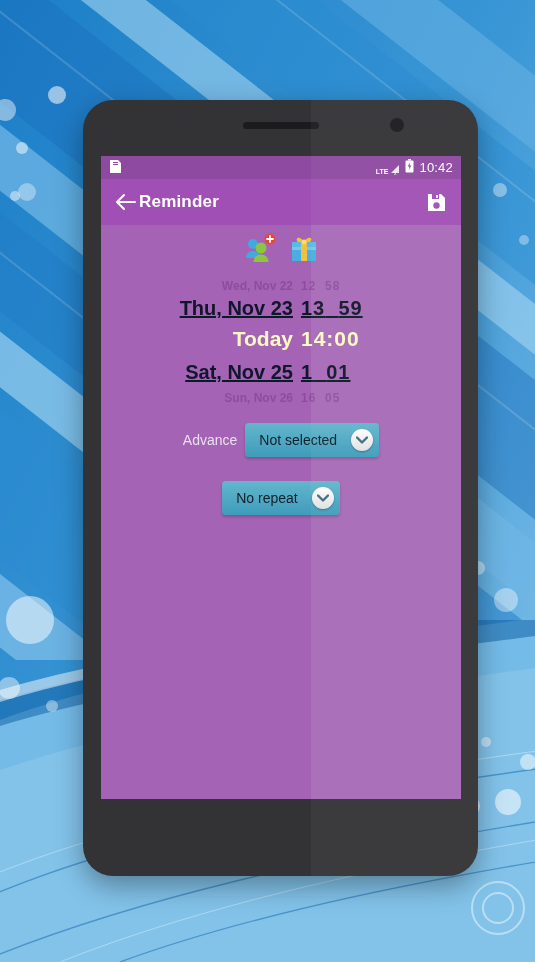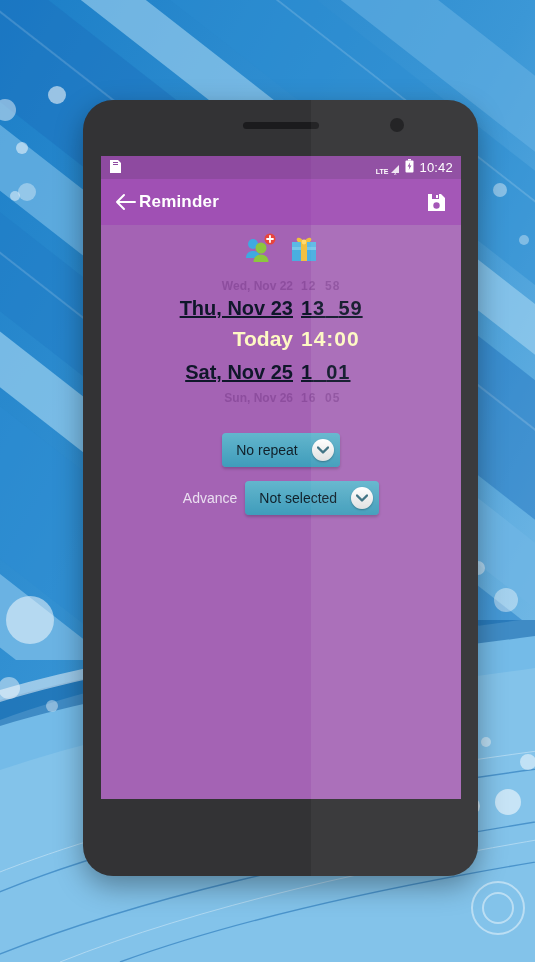--- a/index.html
+++ b/index.html
@@ -319,38 +319,38 @@
         <div class="wrow r3">
           <span class="date">Sat, Nov 25</span>
           <span class="time"><span>1</span>&nbsp;&nbsp;<span>01</span></span>
         </div>
         <div class="wrow r4">
           <span class="date">Sun, Nov 26</span>
           <span class="time"><span>16</span>&nbsp;&nbsp;<span>05</span></span>
         </div>
       </div>
 
-      <div id="dd1wrap">
-        <div class="spinner">
-          <span class="lbl">No repeat</span>
-          <span class="chev">
-            <svg width="12" height="8" viewBox="0 0 12 8">
-                <path d="M1 1.5 L6 6.5 L11 1.5" stroke="#3a6e80" stroke-width="2.4" fill="none" stroke-linecap="round" stroke-linejoin="round"></path>
-              </svg>
-          </span>
-        </div>
-      </div>
-
       <div id="dd2wrap">
         <span id="advlabel">Advance</span>
         <div class="spinner">
           <span class="lbl">Not selected</span>
           <span class="chev">
             <svg width="12" height="8" viewBox="0 0 12 8">
                 <path d="M1 1.5 L6 6.5 L11 1.5" stroke="#3a6e80" stroke-width="2.4" fill="none" stroke-linecap="round" stroke-linejoin="round"></path>
               </svg>
           </span>
         </div>
       </div>
+
+      <div id="dd1wrap">
+        <div class="spinner">
+          <span class="lbl">No repeat</span>
+          <span class="chev">
+            <svg width="12" height="8" viewBox="0 0 12 8">
+                <path d="M1 1.5 L6 6.5 L11 1.5" stroke="#3a6e80" stroke-width="2.4" fill="none" stroke-linecap="round" stroke-linejoin="round"></path>
+              </svg>
+          </span>
+        </div>
+      </div>
     </div>
 
   </div>
 </div>
 
 </body></html>

